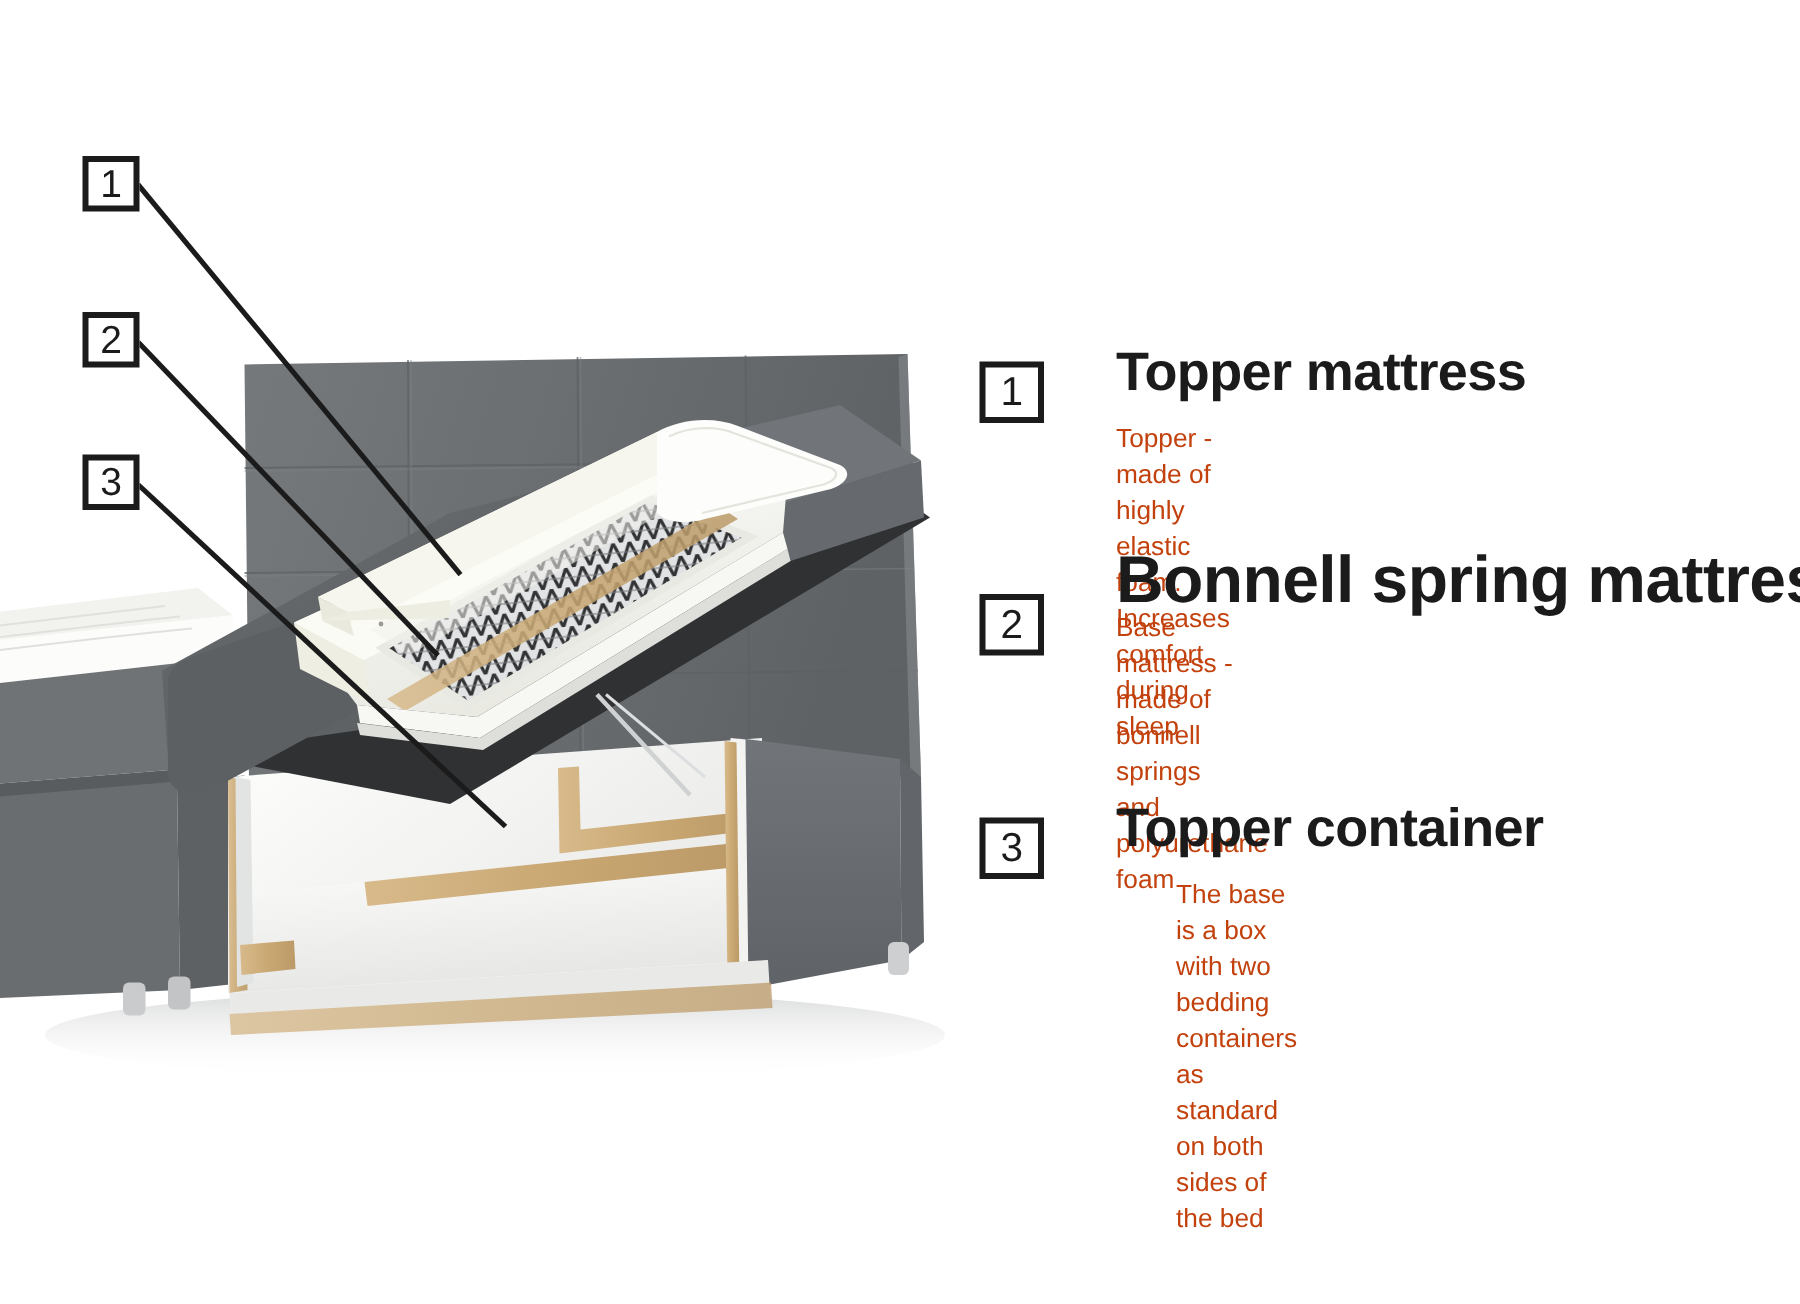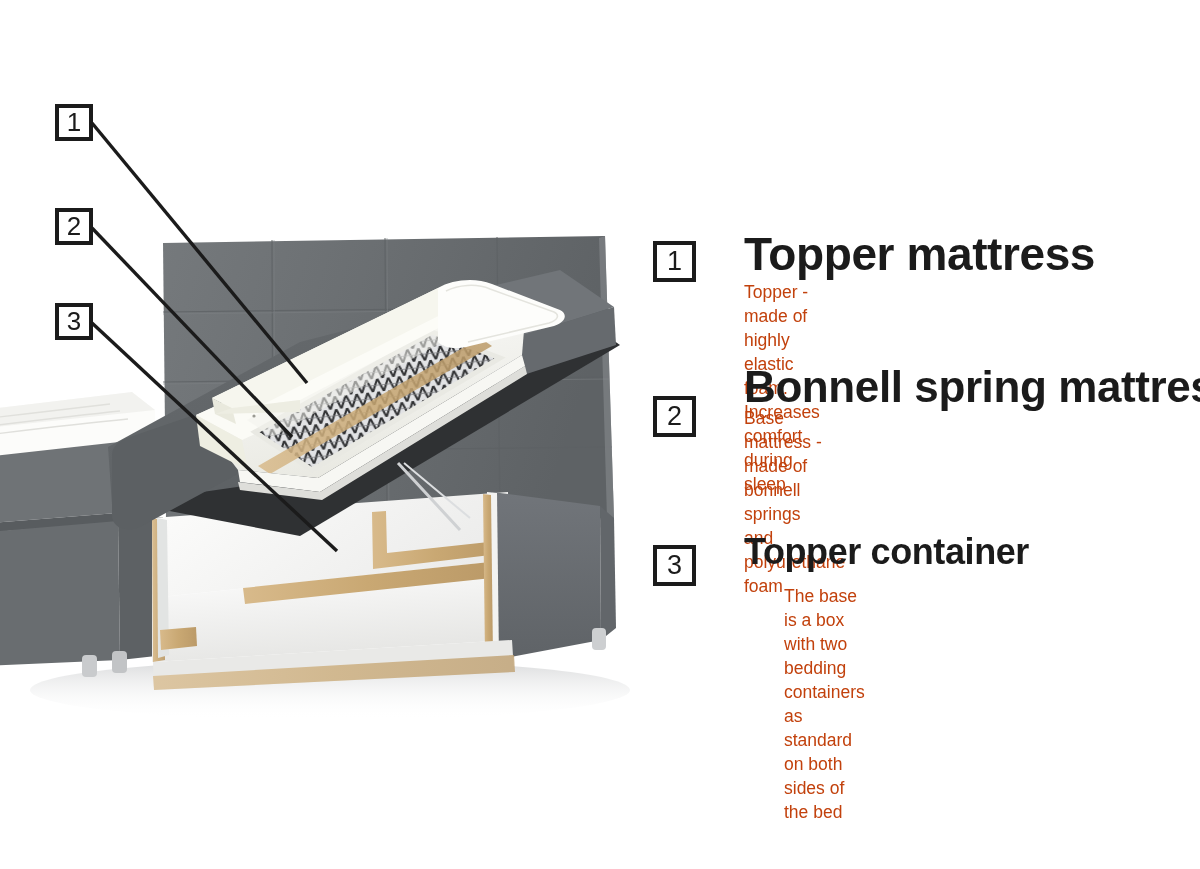--- a/index.html
+++ b/index.html
@@ -268,21 +268,21 @@
     <span>2</span>
   </div>
   <div class="badge badge-left" style="left:55px; top:303px;">
     <span>3</span>
   </div>
 
   <div class="legend-item">
     <div class="badge badge-right" style="left:653px; top:241px;">
       <span>1</span>
     </div>
-    <div class="legend-title" style="left:744px; top:227px; font-size:46px;">Topper mattress</div>
+    <div class="legend-title" style="left:744px; top:227px; font-size:36px;">Topper mattress</div>
     <div class="legend-desc" style="left:744px; top:280px;">Topper - made of highly elastic foam.
 Increases comfort during sleep</div>
   </div>
 
   <div class="legend-item">
     <div class="badge badge-right" style="left:653px; top:396px;">
       <span>2</span>
     </div>
     <div class="legend-title" style="left:744px; top:362px; font-size:44px;">Bonnell spring mattress</div>
     <div class="legend-desc" style="left:744px; top:406px;">Base mattress - made of bonnell springs

